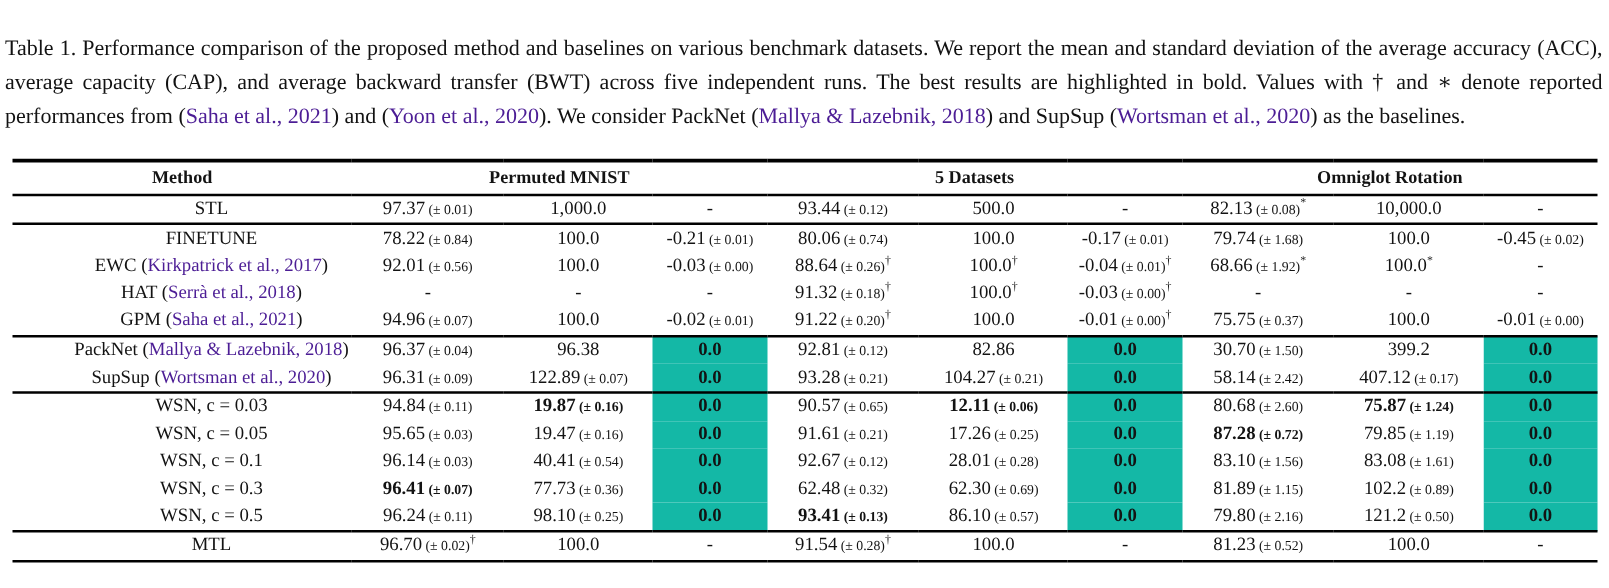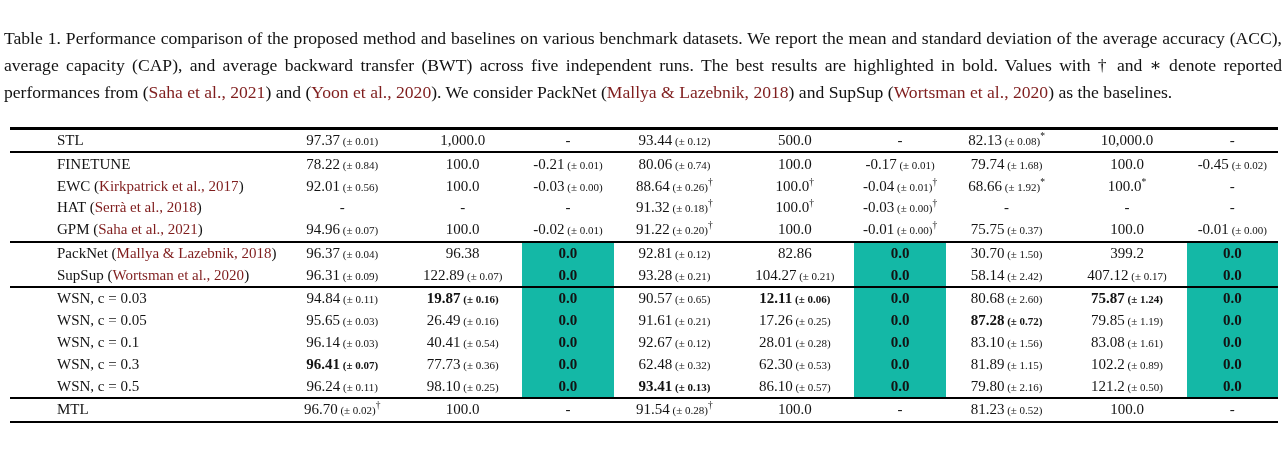--- a/index.html
+++ b/index.html
@@ -2,33 +2,33 @@
 <html><head>
 <meta charset="utf-8">
 <style>
   html,body{margin:0;padding:0;background:#ffffff;}
   .page{width:1287px;height:470px;overflow:hidden;background:#fff;
         font-family:"Liberation Serif","DejaVu Serif",serif;color:#131313;}
   
   .caption{font-size:17.6px;line-height:27px;text-align:justify;
            padding:7px 5px 0 4px;color:#121212;}
   .seg-italic{}
-  .seg-cite{color:#7f1d1d;}
+  .seg-cite{color:#4c1d95;}
   
   table.results{border-collapse:collapse;width:1268px;margin:21px 0 0 10px;
                 table-layout:fixed;font-size:15px;}
   table.results{border-top:3px solid #000;border-bottom:2.5px solid #000;}
   thead tr.group-row th{border-bottom:2px solid #000;font-size:14.5px;
                         font-weight:bold;padding:4px 0 4px 0;}
   thead tr.cols-row th{border-bottom:2px solid #000;font-weight:normal;
                        font-size:14.5px;padding:3px 0 4px 0;}
   tbody{border-top:2px solid #000000;}
   tbody:first-of-type{border-top:none;}
   td{padding:2.4px 0 2.4px 0;text-align:center;white-space:nowrap;}
-  td.method{text-align:left;padding-left:47px;}
+  td.method{text-align:center;padding-left:47px;}
   .pm{font-size:11px;}
   .val{font-size:15px;}
   td.bold .val, td.bold .pm{font-weight:bold;}
   td.shaded{background:#14b8a6;}
   sup.mark{font-size:9.5px;line-height:0;}
   col.c-method{width:21.4%;}
   col.c-acc{width:9.6%;}
   col.c-cap{width:9.4%;}
   col.c-bwt{width:7.2%;}
 </style>
@@ -45,20 +45,26 @@
         <col class="c-cap">
         <col class="c-bwt">
       <col class="c-acc">
         <col class="c-cap">
         <col class="c-bwt">
       <col class="c-acc">
         <col class="c-cap">
         <col class="c-bwt">
     </colgroup>
     <thead>
+        <tr class="group-row">
+          <th colspan="1">Method</th>
+          <th colspan="3">Permuted MNIST</th>
+          <th colspan="3">5 Datasets</th>
+          <th colspan="3">Omniglot Rotation</th>
+        </tr>
       </thead>
   <tbody>
         <tr>
           <td class="method"><span>STL</span></td>
           <td class=""><span class="val">97.37</span><span class="pm"> (± 0.01)</span></td>
           <td class=""><span class="val">1,000.0</span></td>
           <td class=""><span class="val">-</span></td>
           <td class=""><span class="val">93.44</span><span class="pm"> (± 0.12)</span></td>
           <td class=""><span class="val">500.0</span></td>
           <td class=""><span class="val">-</span></td>
@@ -152,21 +158,21 @@
           <td class=""><span class="val">90.57</span><span class="pm"> (± 0.65)</span></td>
           <td class="bold "><span class="val">12.11</span><span class="pm"> (± 0.06)</span></td>
           <td class="bold shaded"><span class="val">0.0</span></td>
           <td class=""><span class="val">80.68</span><span class="pm"> (± 2.60)</span></td>
           <td class="bold "><span class="val">75.87</span><span class="pm"> (± 1.24)</span></td>
           <td class="bold shaded"><span class="val">0.0</span></td>
         </tr>
         <tr>
           <td class="method"><span>WSN, </span><span class="seg-italic">c</span><span> = 0.05</span></td>
           <td class=""><span class="val">95.65</span><span class="pm"> (± 0.03)</span></td>
-          <td class=""><span class="val">26.49</span><span class="pm"> (± 0.16)</span></td>
+          <td class=""><span class="val">19.47</span><span class="pm"> (± 0.16)</span></td>
           <td class="bold shaded"><span class="val">0.0</span></td>
           <td class=""><span class="val">91.61</span><span class="pm"> (± 0.21)</span></td>
           <td class=""><span class="val">17.26</span><span class="pm"> (± 0.25)</span></td>
           <td class="bold shaded"><span class="val">0.0</span></td>
           <td class="bold "><span class="val">87.28</span><span class="pm"> (± 0.72)</span></td>
           <td class=""><span class="val">79.85</span><span class="pm"> (± 1.19)</span></td>
           <td class="bold shaded"><span class="val">0.0</span></td>
         </tr>
         <tr>
           <td class="method"><span>WSN, </span><span class="seg-italic">c</span><span> = 0.1</span></td>
@@ -179,21 +185,21 @@
           <td class=""><span class="val">83.10</span><span class="pm"> (± 1.56)</span></td>
           <td class=""><span class="val">83.08</span><span class="pm"> (± 1.61)</span></td>
           <td class="bold shaded"><span class="val">0.0</span></td>
         </tr>
         <tr>
           <td class="method"><span>WSN, </span><span class="seg-italic">c</span><span> = 0.3</span></td>
           <td class="bold "><span class="val">96.41</span><span class="pm"> (± 0.07)</span></td>
           <td class=""><span class="val">77.73</span><span class="pm"> (± 0.36)</span></td>
           <td class="bold shaded"><span class="val">0.0</span></td>
           <td class=""><span class="val">62.48</span><span class="pm"> (± 0.32)</span></td>
-          <td class=""><span class="val">62.30</span><span class="pm"> (± 0.53)</span></td>
+          <td class=""><span class="val">62.30</span><span class="pm"> (± 0.69)</span></td>
           <td class="bold shaded"><span class="val">0.0</span></td>
           <td class=""><span class="val">81.89</span><span class="pm"> (± 1.15)</span></td>
           <td class=""><span class="val">102.2</span><span class="pm"> (± 0.89)</span></td>
           <td class="bold shaded"><span class="val">0.0</span></td>
         </tr>
         <tr>
           <td class="method"><span>WSN, </span><span class="seg-italic">c</span><span> = 0.5</span></td>
           <td class=""><span class="val">96.24</span><span class="pm"> (± 0.11)</span></td>
           <td class=""><span class="val">98.10</span><span class="pm"> (± 0.25)</span></td>
           <td class="bold shaded"><span class="val">0.0</span></td>

